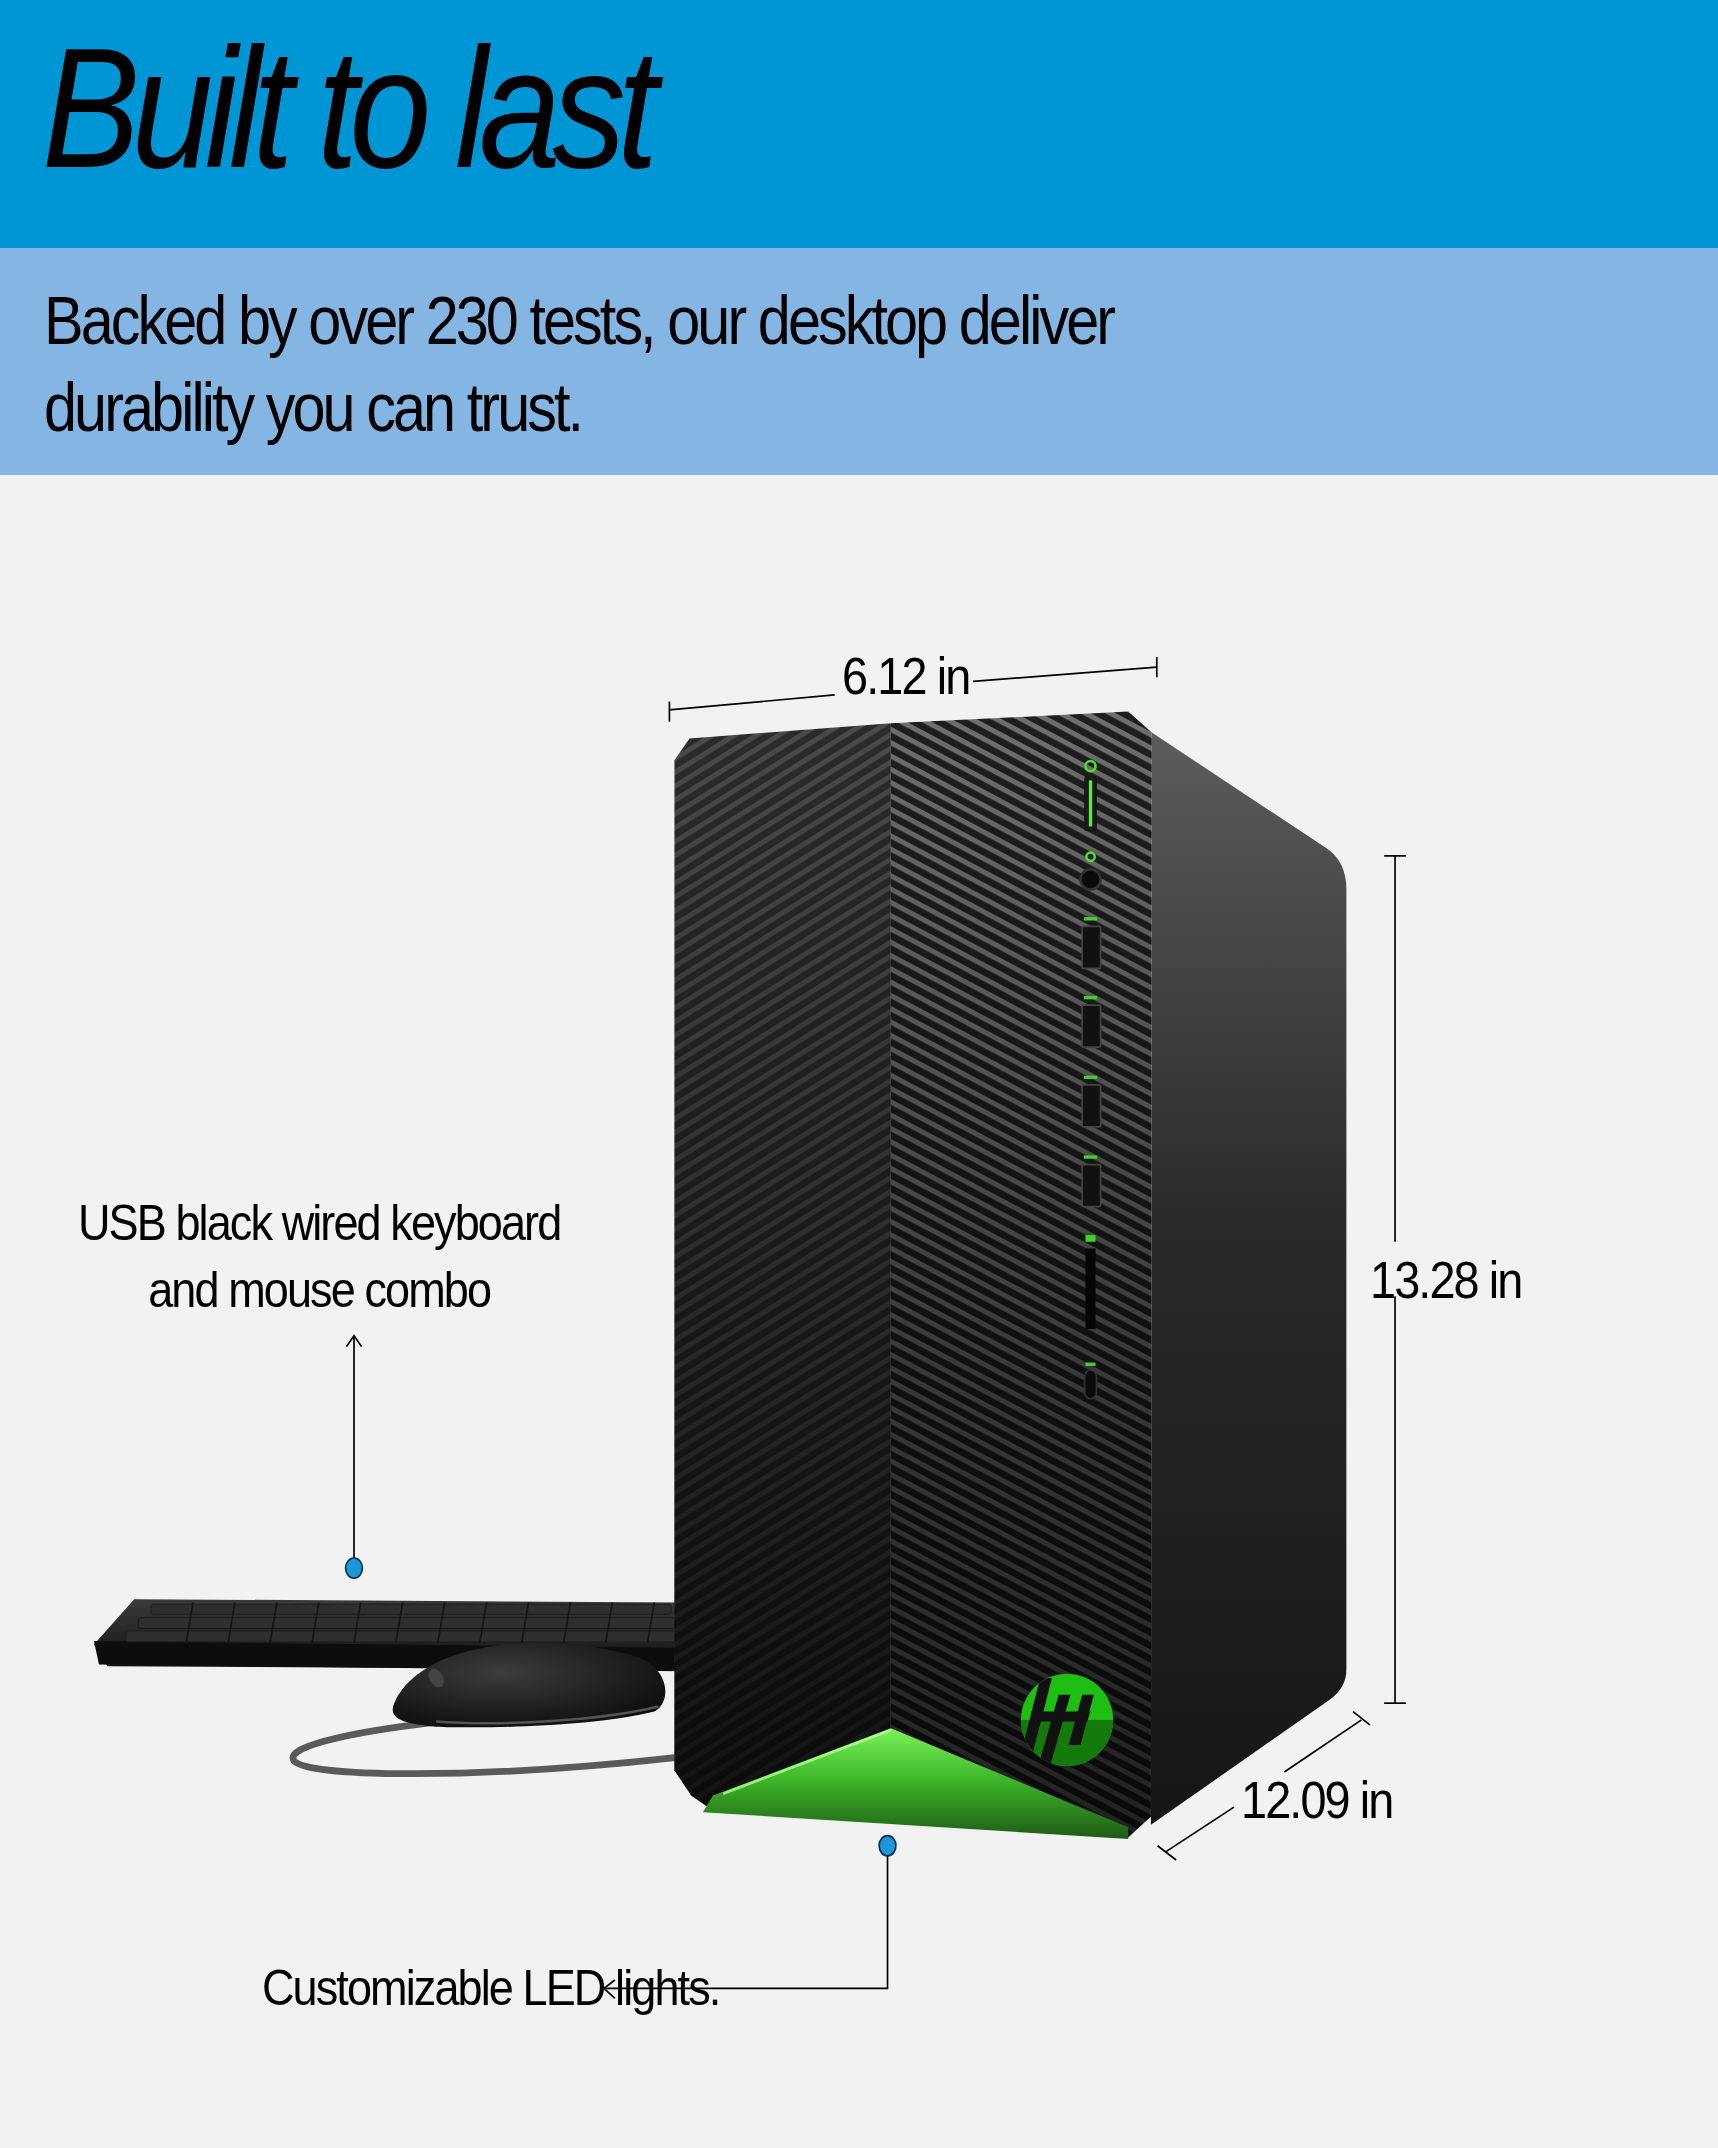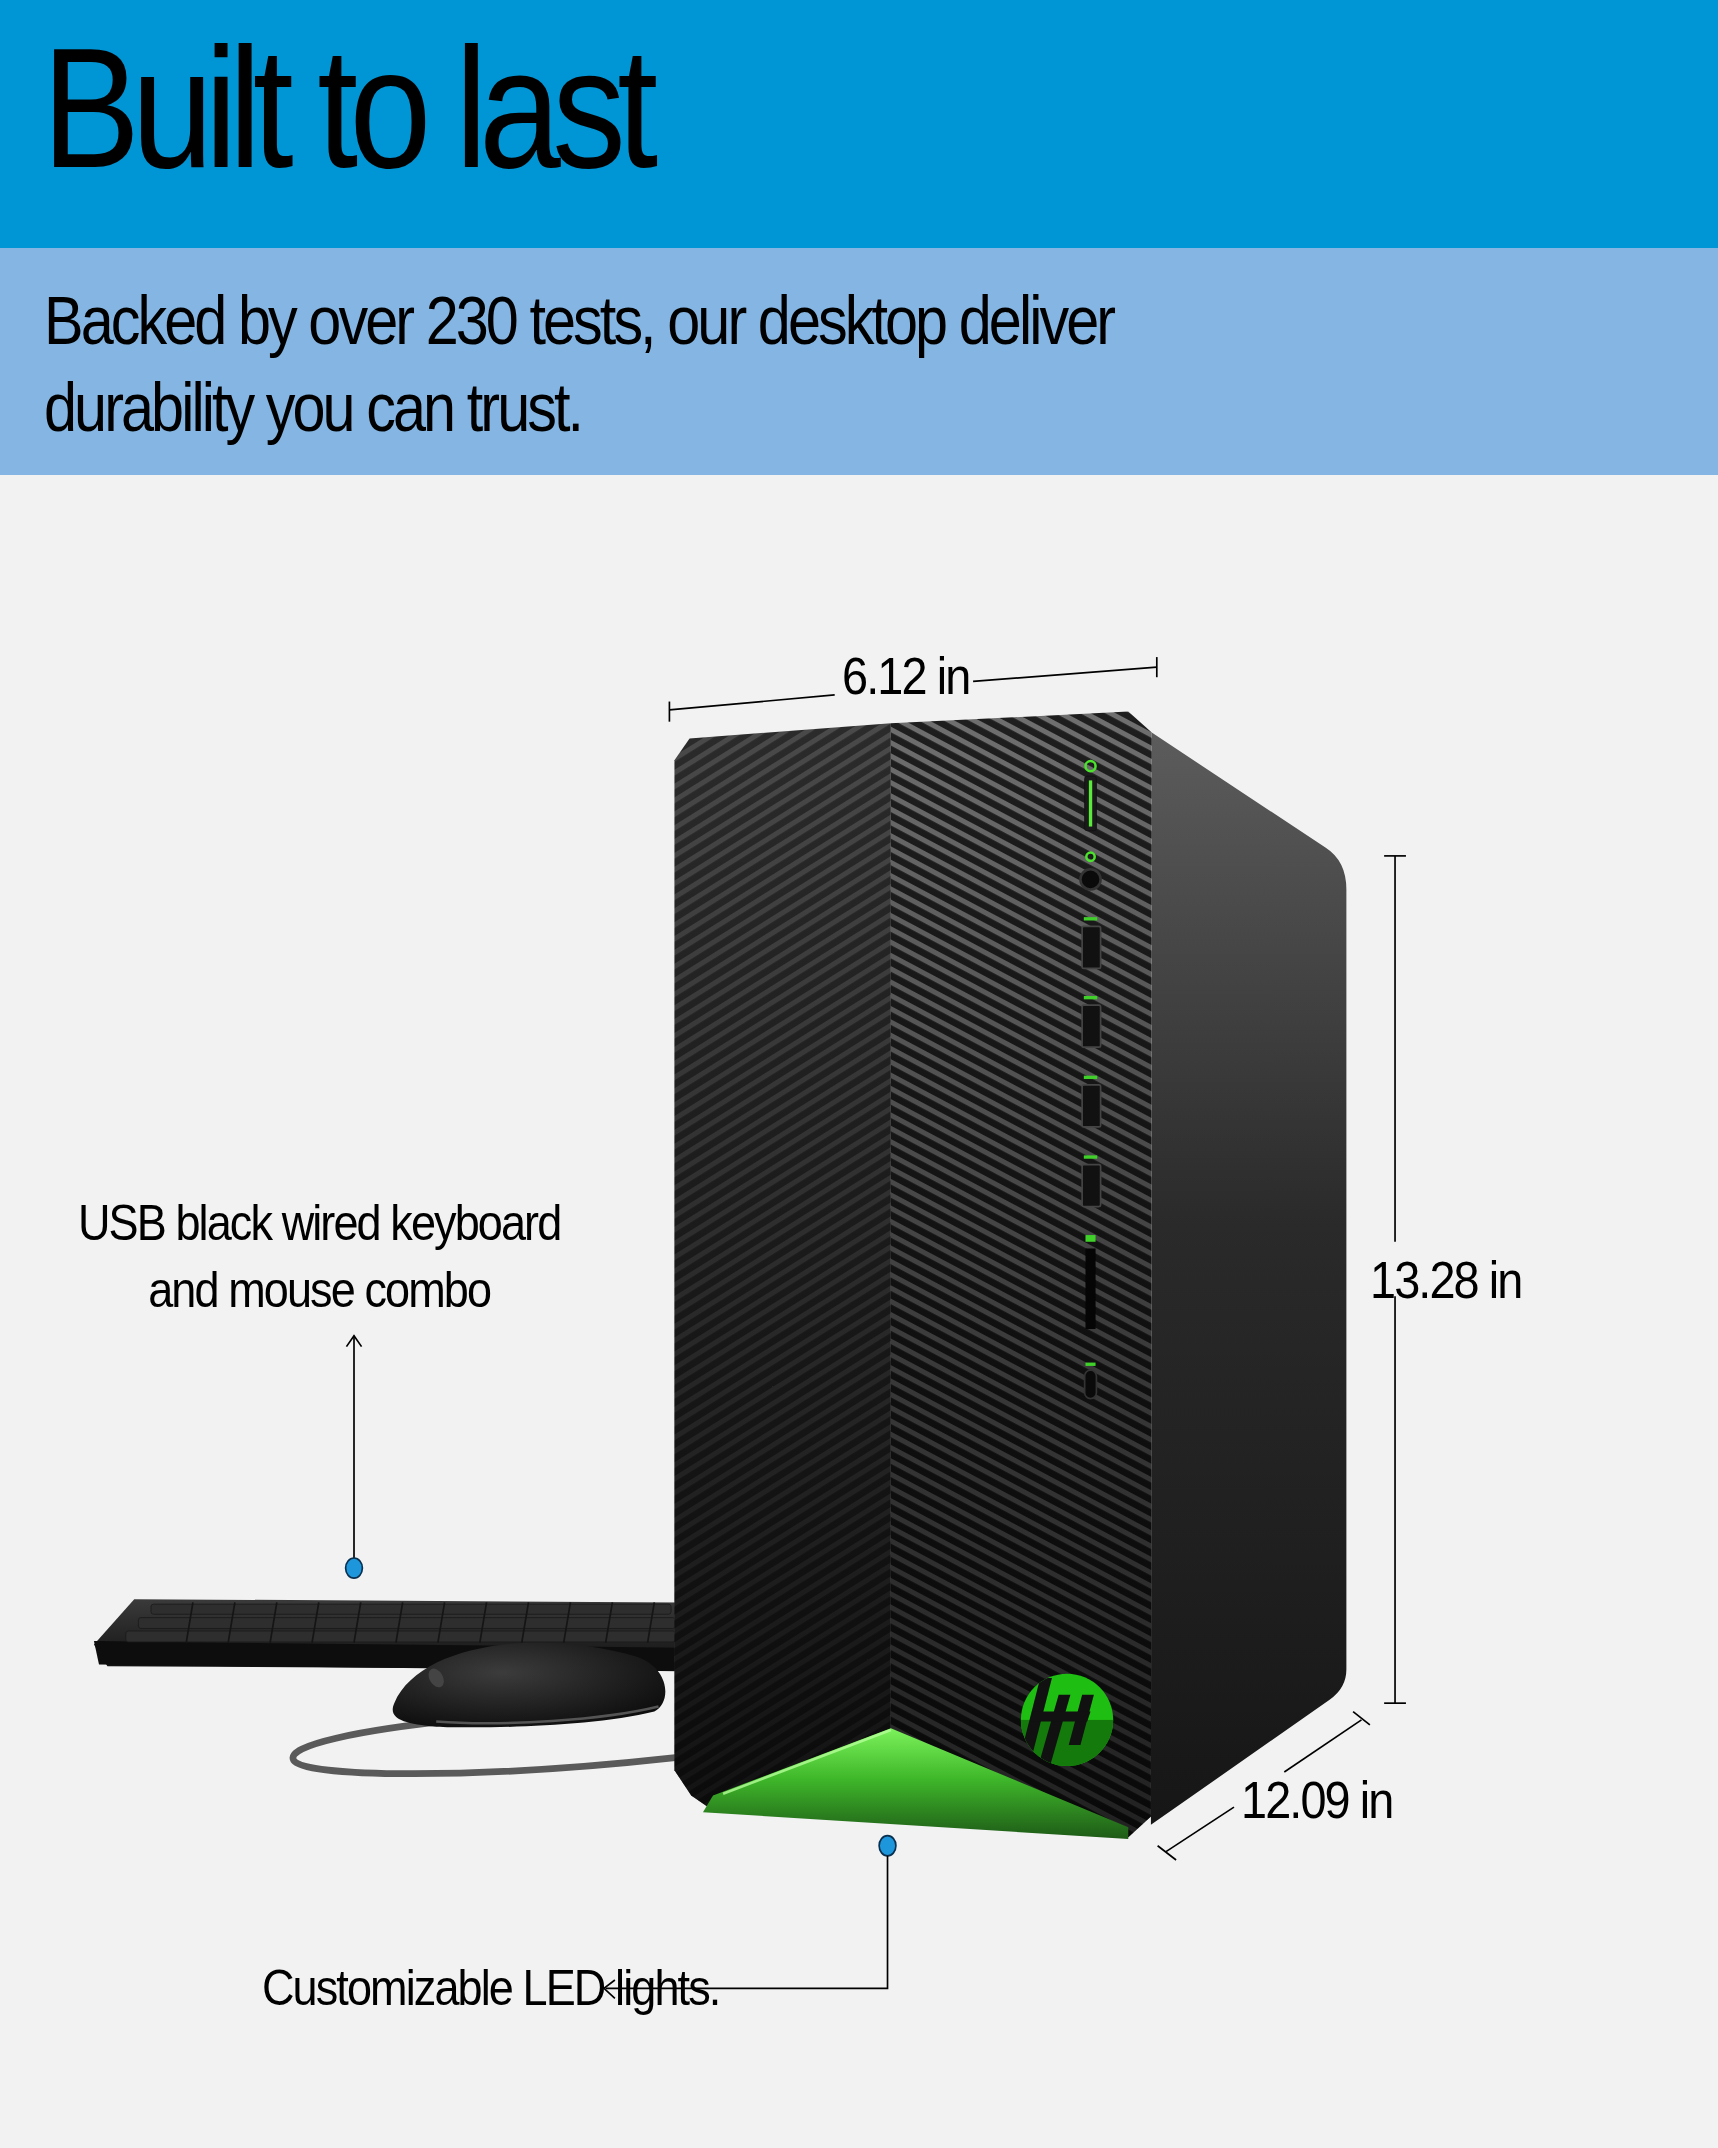--- a/index.html
+++ b/index.html
@@ -6,20 +6,21 @@
   body {
     width: 1718px; height: 2148px; overflow: hidden;
     background: #F2F2F2;
     font-family: "Liberation Sans", sans-serif;
     color: #000;
     position: relative;
   }
   .hero-band {
     position: absolute; left: 0; top: 0; width: 1718px; height: 248px;
     background: #0096D6;
+    font-style: italic;
   }
   .hero-title {
     position: absolute; left: 42px; top: 22px;
     font-size: 171px; font-weight: 400; letter-spacing: -10px;
     line-height: 1; white-space: nowrap;
     transform: scaleX(0.86); transform-origin: left top;
   }
   .sub-band {
     position: absolute; left: 0; top: 248px; width: 1718px; height: 227px;
     background: #85B6E3;

